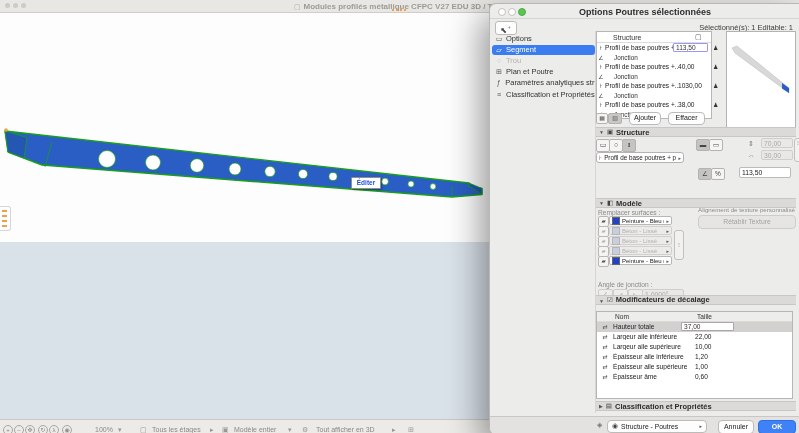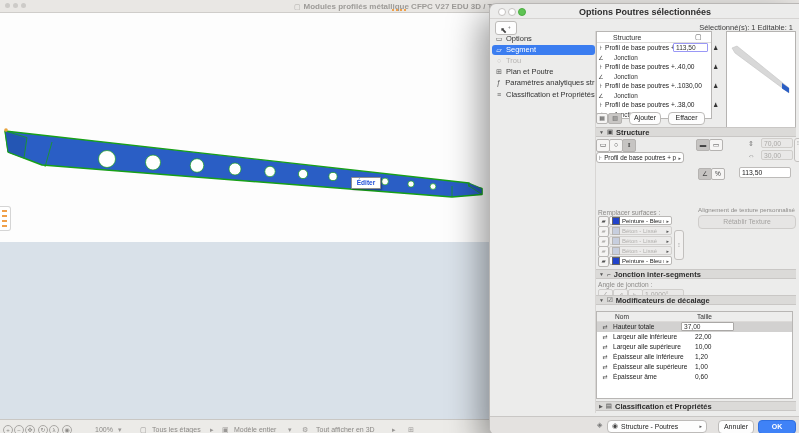--- a/index.html
+++ b/index.html
@@ -316,20 +316,25 @@
   <div class="abs ico-btn" style="left:219px;top:135px;">▭</div>
   <span class="abs dim-ic" style="left:258px;top:136px;">⇕</span>
   <div class="abs fld disabled" style="left:271px;top:134px;width:32px;">70,00</div>
   <div class="abs chain-pill" style="left:304px;top:134px;width:6px;height:22px;">⁝</div>
   <span class="abs dim-ic" style="left:258px;top:148px;">⇔</span>
   <div class="abs fld disabled" style="left:271px;top:146px;width:32px;">30,00</div>
   <div class="abs ico-btn on" style="left:208px;top:164px;">∠</div>
   <div class="abs ico-btn" style="left:221px;top:164px;">%</div>
   <div class="abs fld white" style="left:249px;top:163px;width:52px;height:11px;line-height:10px;">113,50</div>
 
+  <div class="abs section-bar" style="top:194px;">
+    <span class="tri">▼</span>
+    <span class="sic">◧</span>
+    <span class="stt">Modèle</span>
+  </div>
   <div class="abs gray-label" style="left:108px;top:205px;">Remplacer surfaces :</div>
   <div class="abs gray-label" style="left:208px;top:202px;font-size:6.2px;">Alignement de texture personnalisé</div>
   <div class="abs" id="texture-btn">Rétablir Texture</div>
 
   <div class="abs surf-icbtn" style="top:212px;">▰</div>
   <div class="abs surf-field" style="top:212px;">
     <span class="sw" style="background:#2143cc;"></span>
     <span class="nm">Peinture - Bleu royal</span>
     <span class="ch">▸</span>
   </div>
@@ -352,32 +357,27 @@
     <span class="ch">▸</span>
   </div>
   <div class="abs surf-icbtn" style="top:252px;">▰</div>
   <div class="abs surf-field" style="top:252px;">
     <span class="sw" style="background:#2143cc;"></span>
     <span class="nm">Peinture - Bleu royal</span>
     <span class="ch">▸</span>
   </div>
   <div class="abs chain-pill" style="left:184px;top:226px;width:8px;height:28px;line-height:28px;">⁝</div>
 
-  <div class="abs section-bar" style="top:265px;">
-    <span class="tri">▼</span>
-    <span class="sic">⌐</span>
-    <span class="stt">Jonction inter-segments</span>
-  </div>
   <div class="abs gray-label" style="left:108px;top:277px;">Angle de jonction :</div>
   <div class="abs angle-btn" style="left:108px;">∠</div>
   <div class="abs angle-btn" style="left:123px;">⊿</div>
   <div class="abs angle-btn" style="left:138px;">⊾</div>
   <div class="abs fld disabled" style="left:152px;top:285px;width:42px;height:11px;line-height:10px;">1,0000°</div>
 
-  <div class="abs section-bar" style="top:291px;">
+  <div class="abs section-bar" style="top:291px;align-items:flex-end;">
     <span class="tri">▼</span>
     <span class="sic">☑</span>
     <span class="stt">Modificateurs de décalage</span>
   </div>
   <div class="abs" id="mod-table">
     <div class="abs" id="mod-header">
       <span class="h1">Nom</span>
       <span class="h2">Taille</span>
     </div>
     <div class="abs mod-row sel" style="top:9.5px;">

